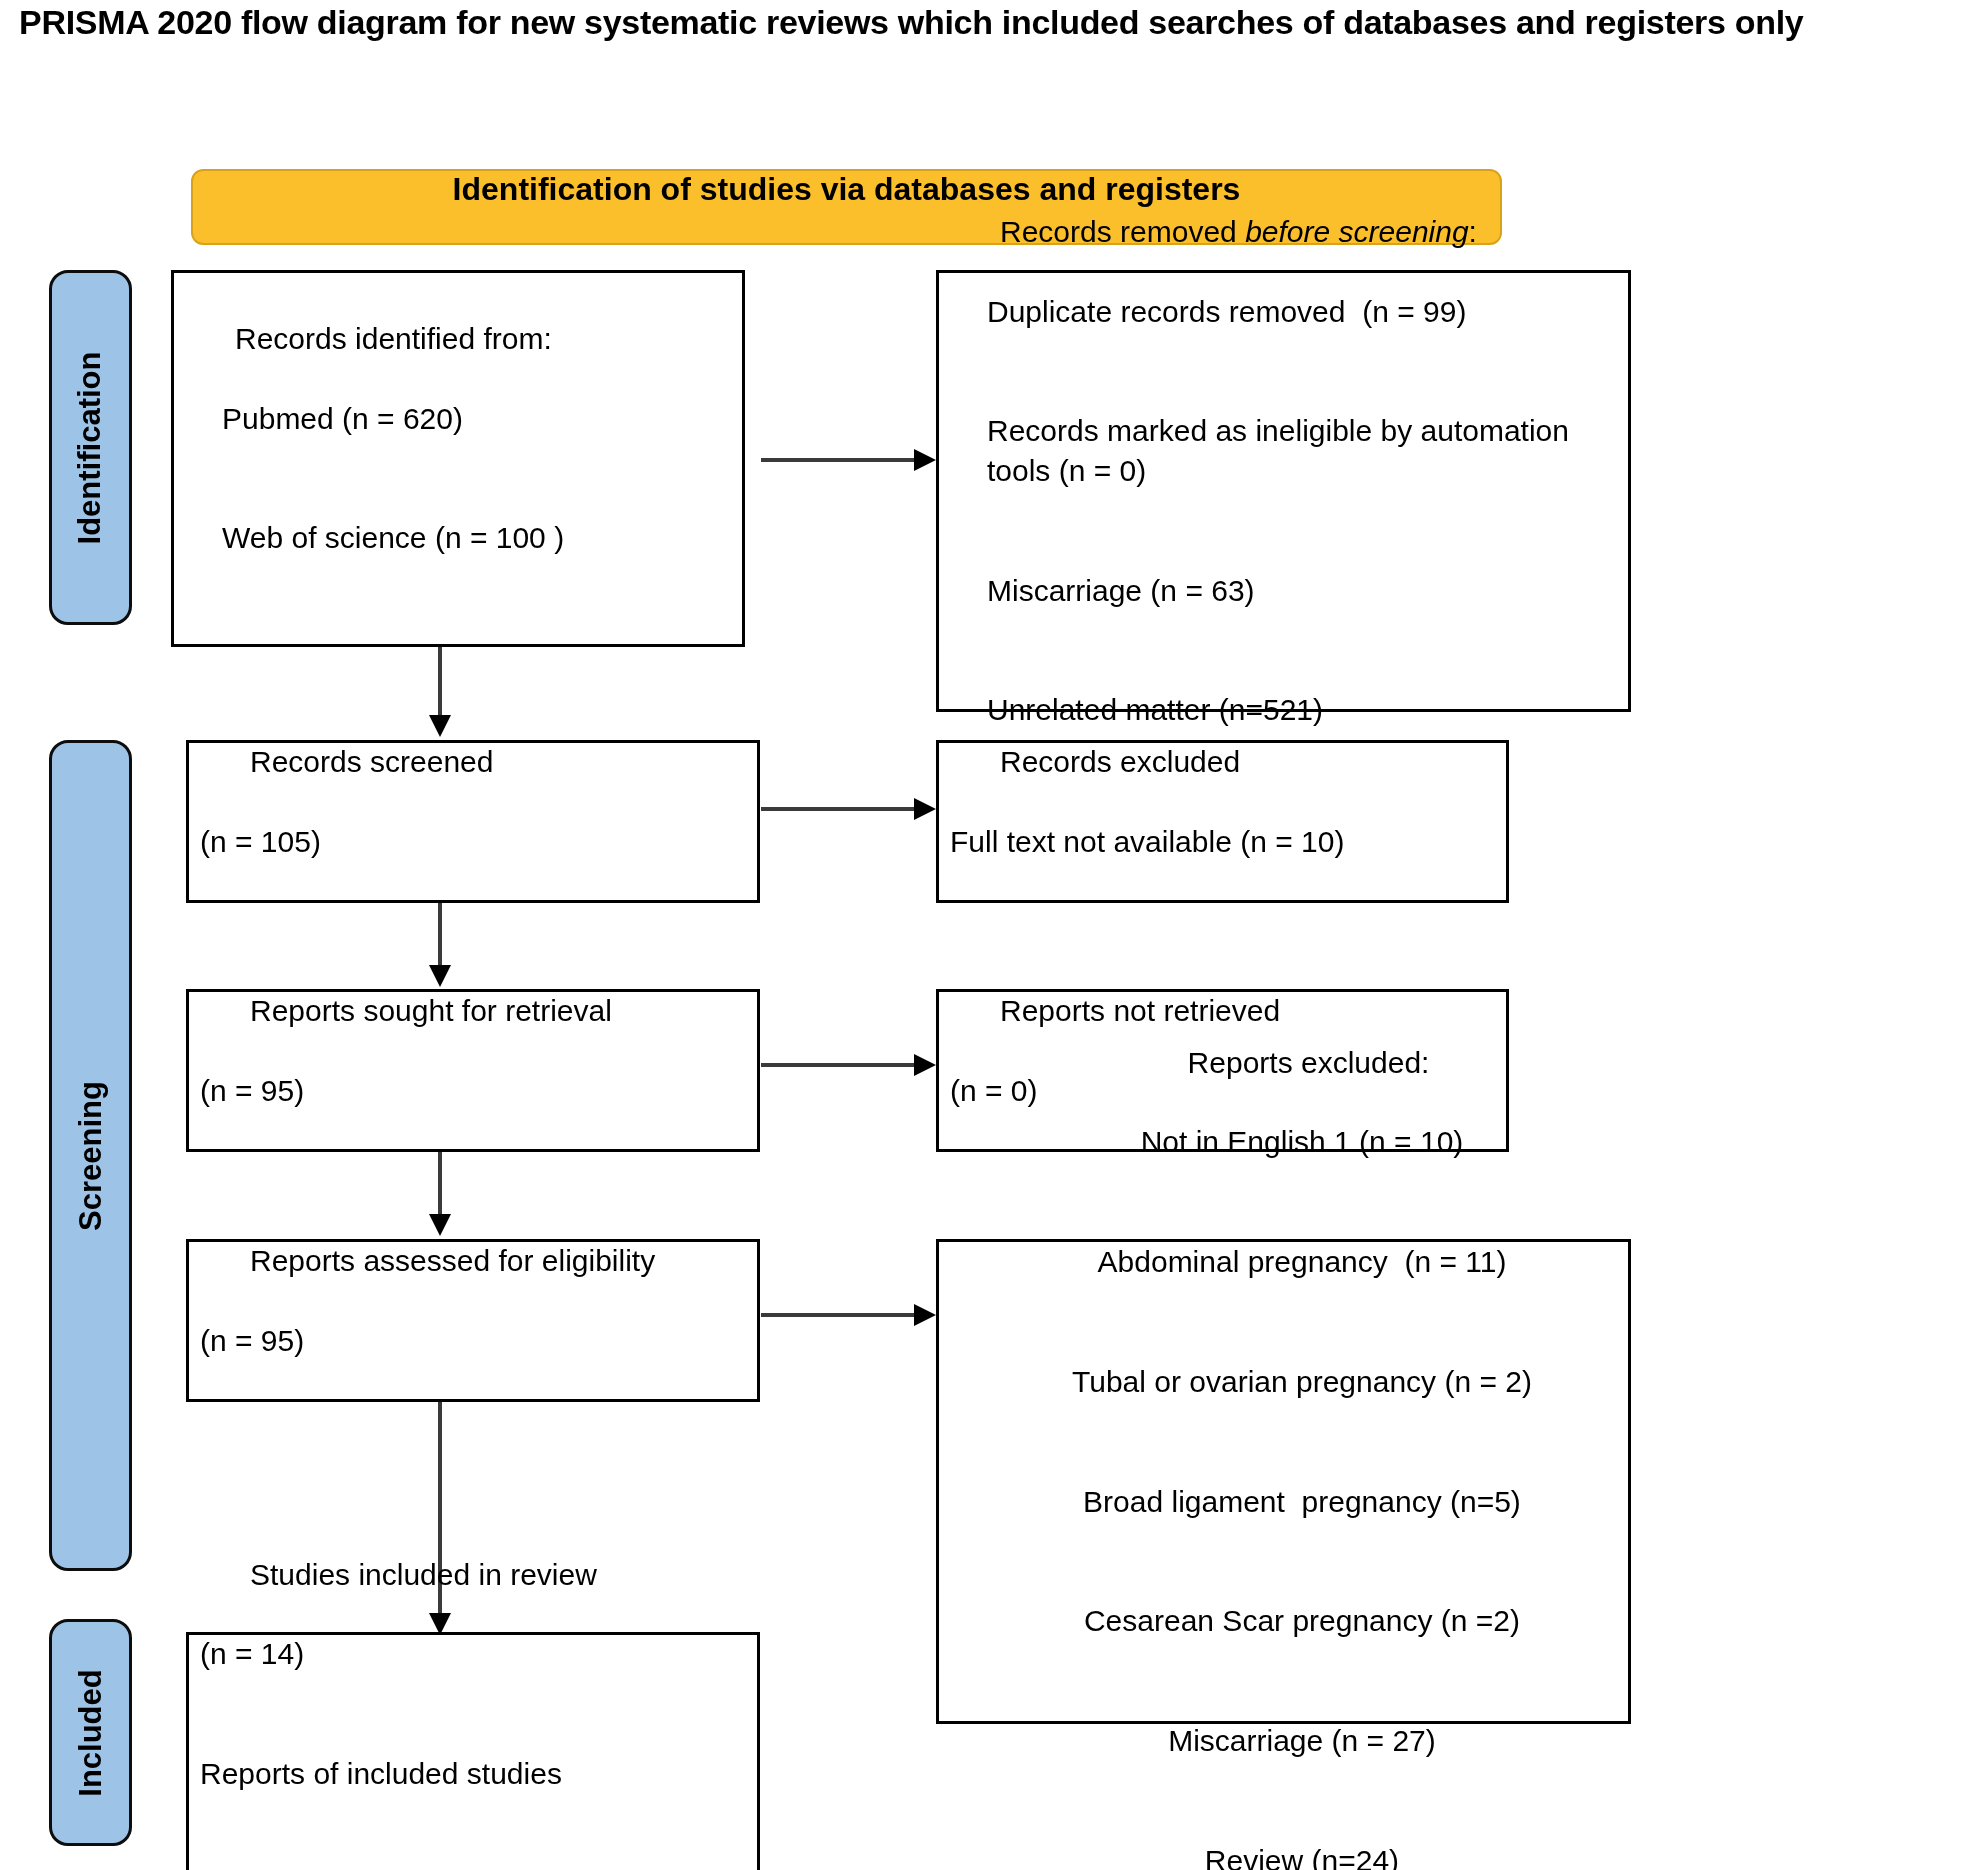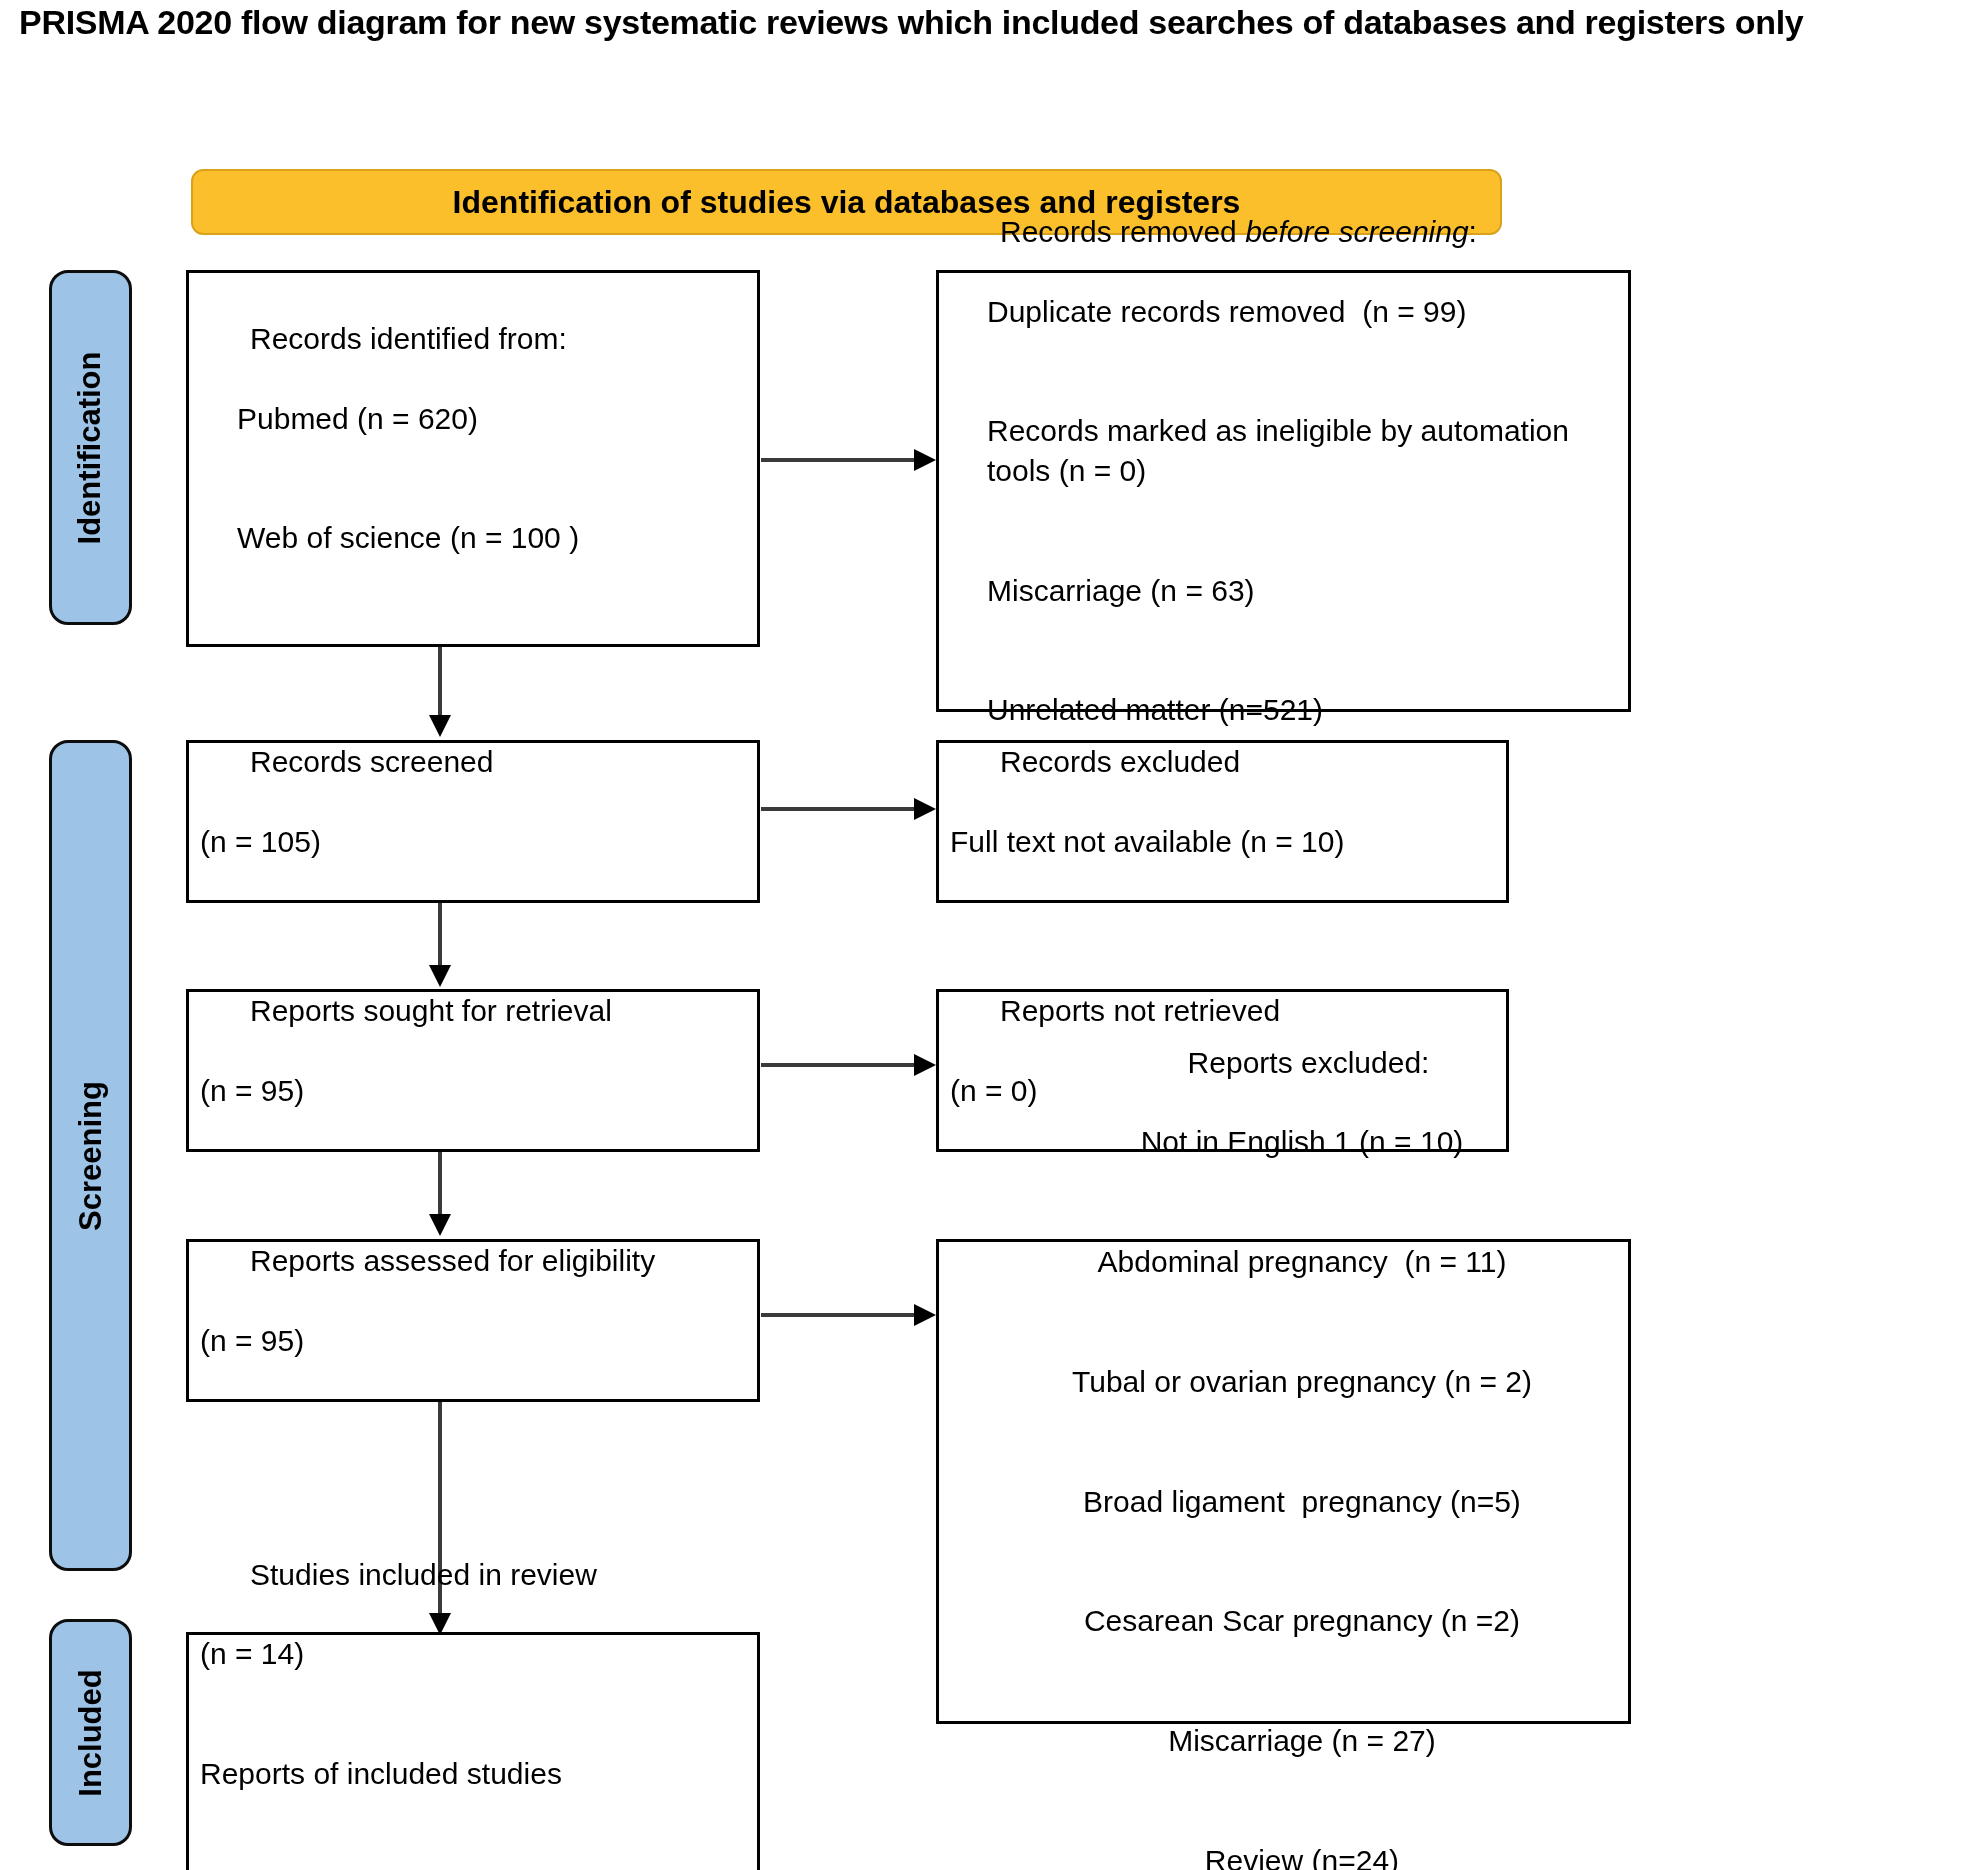--- a/index.html
+++ b/index.html
@@ -51,27 +51,27 @@
     color: #000;
     letter-spacing: 0px;
   }
 
   
   #header-banner {
     position: absolute;
     left: 191px;
     top: 169px;
     width: 1311px;
-    height: 66px;
+    height: 76px;
     background: #FBBF2C;
     border: 2.2px solid #D9A21B;
     border-radius: 12.2px;
     box-sizing: border-box;
     display: flex;
-    align-items: center;
+    align-items: flex-start;
     justify-content: center;
   }
   #header-banner-label {
     font-size: 32px;
     font-weight: bold;
     color: #000;
     white-space: nowrap;
   }
 
   
@@ -138,21 +138,21 @@
   </div>
 
   <div class="stage-tab" style="left:49px; top:740px; width:83px; height:831px;">
     <span class="stage-tab-label">Screening</span>
   </div>
 
   <div class="stage-tab" style="left:49px; top:1619px; width:83px; height:227px;">
     <span class="stage-tab-label">Included</span>
   </div>
 
-  <div class="flow-box va-center" style="left:186px; top:270px; width:574px; height:377px;">
+  <div class="flow-box va-center" style="left:171px; top:270px; width:574px; height:377px;">
     <div class="box-text">
       <span>Records identified from:</span>
       <span class="sub">Pubmed (n = 620)</span>
       <span class="sub">Web of science (n = 100 )</span>
     </div>
   </div>
 
   <div class="flow-box va-center" style="left:936px; top:270px; width:695px; height:442px;">
     <div class="box-text">
       <span><span>Records removed </span><span class="ital">before screening</span><span>:</span></span>

